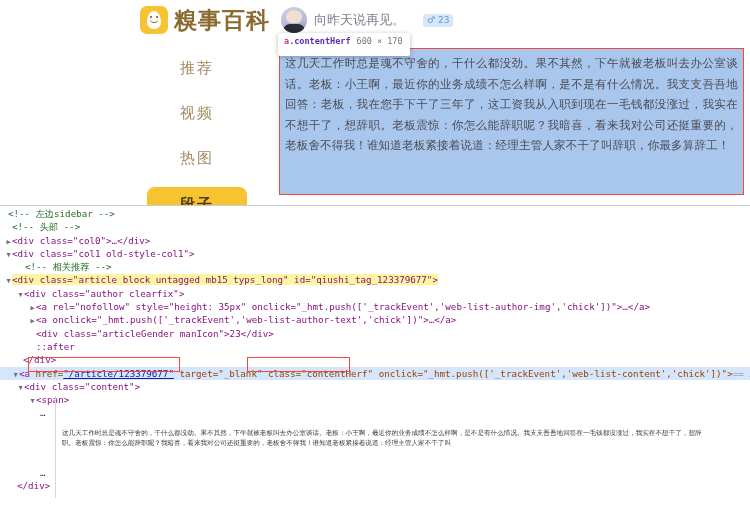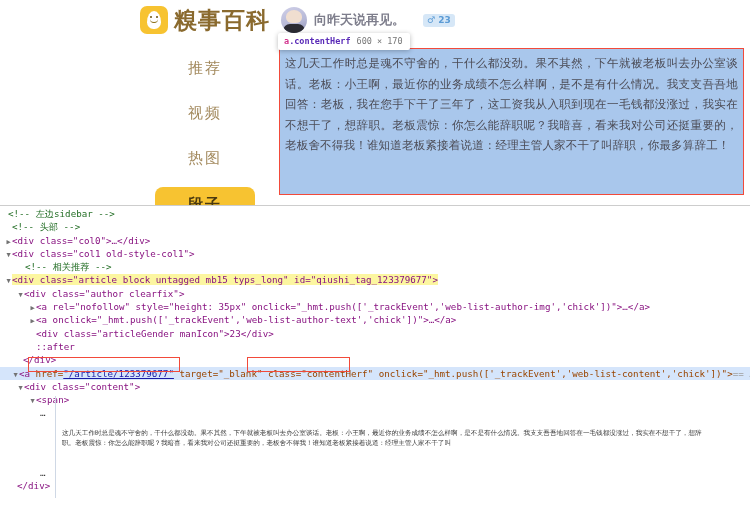--- a/index.html
+++ b/index.html
@@ -87,21 +87,21 @@
     font-weight: bold;
     color: #8a6a2e;
     letter-spacing: 1px;
     line-height: 28px;
     white-space: nowrap;
   }
 
   
   .nav {
     position: absolute;
-    left: 150px; top: 46px;
+    left: 142px; top: 46px;
     width: 110px;
     text-align: center;
   }
   .nav-item {
     font-size: 15px;
     color: #a38a5e;
     font-family: "DejaVu Sans", sans-serif;
     letter-spacing: 2px;
     padding: 13px 0;
     cursor: pointer;
@@ -124,21 +124,20 @@
     width: 473px;
     height: 205px;
   }
   .author-row {
     position: absolute;
     left: 4px; top: 5px;
     height: 30px;
     display: flex;
     align-items: center;
     gap: 7px;
-    font-weight: bold;
   }
   .avatar {
     width: 26px; height: 26px;
     border-radius: 50%;
     background: linear-gradient(160deg, #cfcfe8 0%, #b6b8d6 60%, #8e90b4 100%);
     position: relative;
     overflow: hidden;
     flex: 0 0 auto;
   }
   .avatar::before {
@@ -177,21 +176,21 @@
     margin-left: 11px;
   }
 
   
   .dt-tooltip {
     position: absolute;
     left: 1px; top: 33px;
     background: #ffffff;
     box-shadow: 0 1px 5px rgba(0,0,0,0.28);
     border-radius: 2px;
-    padding: 2px 7px 3px 6px;
+    padding: 2px 7px 9px 6px;
     font-family: "DejaVu Sans Mono", monospace;
     font-size: 8.5px;
     white-space: nowrap;
     z-index: 8;
     line-height: 12px;
   }
   .dt-tt-tag { color: #d3338e; font-weight: bold; }
   .dt-tt-cls { color: #5a2bb8; font-weight: bold; }
   .dt-tt-size { color: #777; margin-left: 6px; font-weight: normal; }
 

